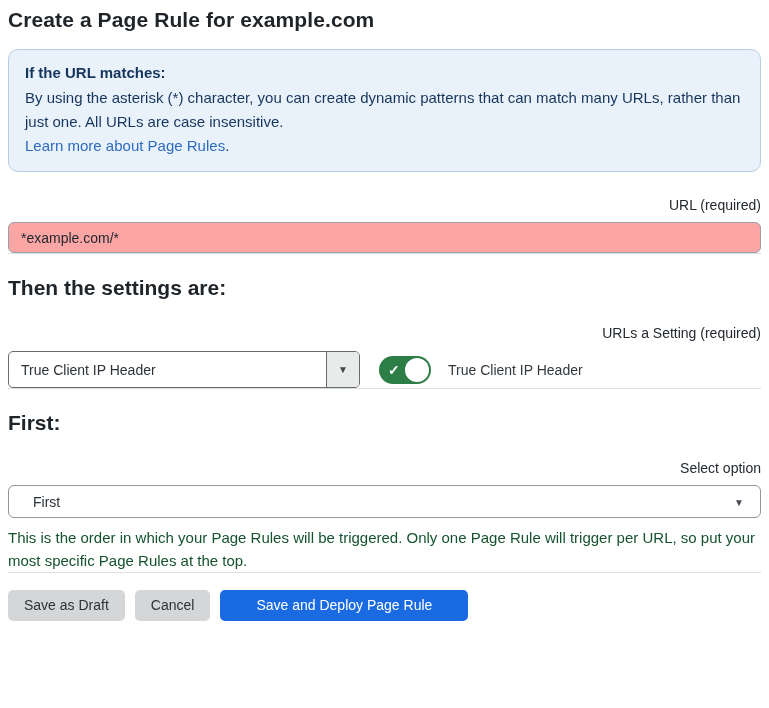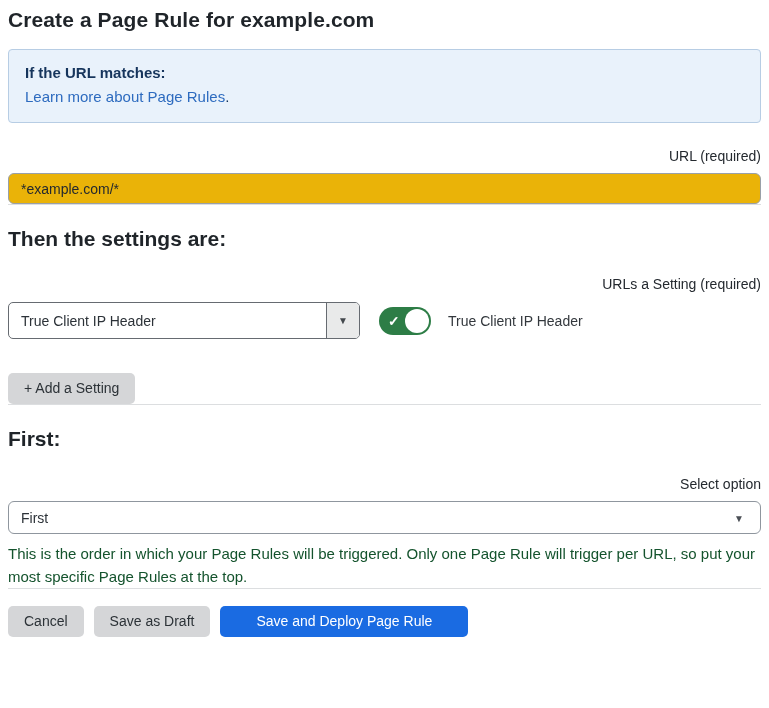--- a/index.html
+++ b/index.html
@@ -19,21 +19,21 @@
     color: #1f2429;
     letter-spacing: 0.1px;
     padding-top: 2px;
   }
 
   
   .info-box {
     margin-top: 17px;
     background: #e9f2fb;
     border: 1px solid #b7cde4;
-    border-radius: 4px;
+    border-radius: 10px;
     padding: 11px 16px 13px 16px;
     color: #16355c;
     font-size: 15px;
     line-height: 24px;
   }
   .info-box .info-heading { font-weight: 700; }
   .info-box .info-body { margin-top: 1px; max-width: 730px; }
   .info-box a.info-link {
     color: #2d6bbf;
     cursor: pointer;
@@ -45,21 +45,21 @@
     color: #24292f;
     margin-top: 25px;
     text-align: right;
   }
 
   .url-input {
     display: block;
     width: 753px;
     height: 31px;
     margin-top: 9px;
-    background: #eab308;
+    background: #fca5a5;
     border: 1px solid #99a0a8;
     border-radius: 6px;
     padding: 0 12px;
     font-size: 14px;
     color: #24292f;
     font-family: "Liberation Sans", sans-serif;
     outline: none;
   }
 
   hr.divider {
@@ -176,21 +176,21 @@
   .order-select {
     position: relative;
     margin-top: 9px;
     width: 753px;
     height: 33px;
     border: 1px solid #8f969e;
     border-radius: 6px;
     background: #ffffff;
     display: flex;
     align-items: center;
-    padding-left: 12px;
+    padding-left: 24px;
     font-size: 14px;
     color: #2c3238;
     cursor: pointer;
   }
   .order-select .order-caret {
     position: absolute;
     right: 16px;
     top: 50%;
     transform: translateY(-50%);
     color: #4a4f55;
@@ -214,20 +214,21 @@
 </style>
 </head>
 <body>
 
 <div class="container">
 
   <h1 class="page-title">Create a Page Rule for example.com</h1>
 
   <div class="info-box">
     <div class="info-heading">If the URL matches:</div>
+    <div class="info-body">By using the asterisk (*) character, you can create dynamic patterns that can match many URLs, rather than just one. All URLs are case insensitive.</div>
     <div class="info-link-line"><a class="info-link">Learn more about Page Rules</a><span>.</span></div>
   </div>
 
   <label class="field-label">URL (required)</label>
   <input class="url-input" type="text" value="*example.com/*" style="">
 
   <hr class="divider hr-1">
 
   <h2 class="section-heading">Then the settings are:</h2>
 
@@ -240,36 +241,35 @@
           <span>▼</span>
         </span>
     </div>
     <div class="toggle" role="switch" aria-checked="true">
       <span class="toggle-check">✓</span>
       <span class="toggle-knob"></span>
     </div>
     <span class="toggle-label">True Client IP Header</span>
   </div>
 
-  <button class="btn btn-gray add-setting-btn">+ Add a Setting</button>
 
   <hr class="divider hr-2">
 
   <h2 class="section-heading">First:</h2>
 
   <label class="field-label">Select option</label>
 
   <div class="order-select">
     <span>First</span>
     <span class="order-caret">▼</span>
   </div>
 
   <div class="help-text">This is the order in which your Page Rules will be triggered. Only one Page Rule will trigger per URL, so put your most specific Page Rules at the top.</div>
 
   <hr class="divider hr-3">
 
   <div class="footer-actions">
+    <button class="btn btn-gray">Save as Draft</button>
     <button class="btn btn-gray">Cancel</button>
-    <button class="btn btn-gray">Save as Draft</button>
     <button class="btn btn-blue">Save and Deploy Page Rule</button>
   </div>
 
 </div>
 
 </body></html>

